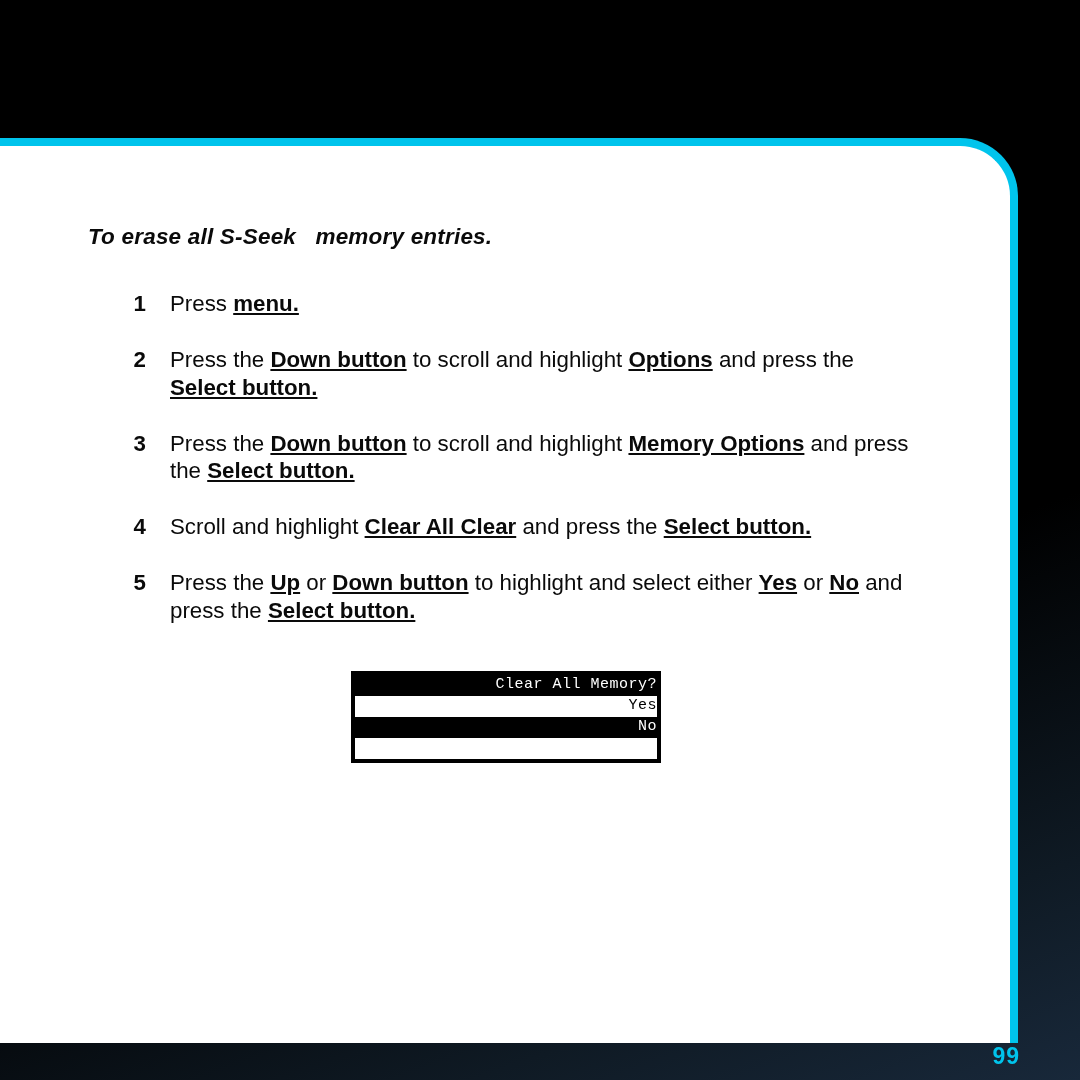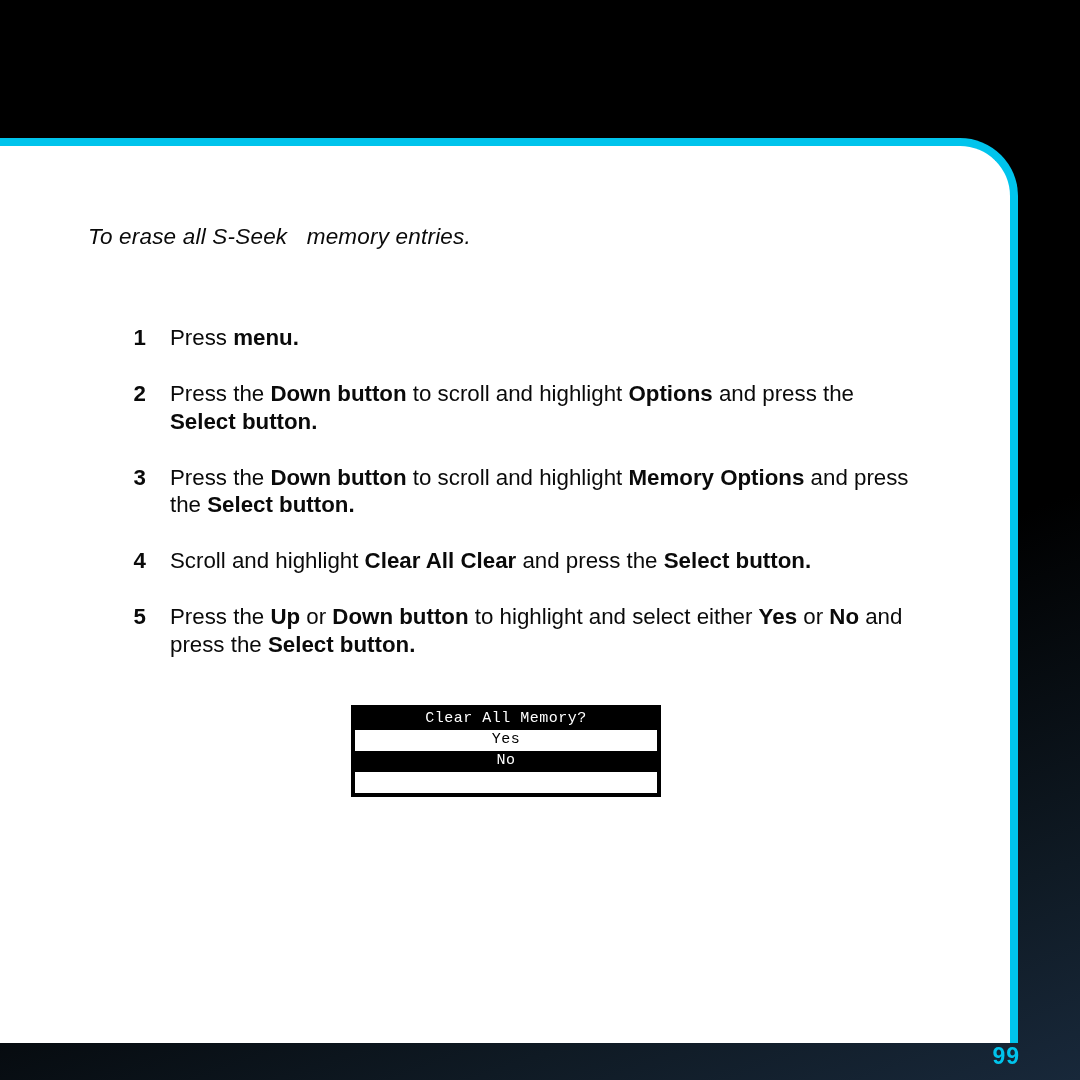--- a/index.html
+++ b/index.html
@@ -16,51 +16,51 @@
     background:#fff;
     border-top:8px solid #00c4ec;
     border-right:8px solid #00c4ec;
     border-top-right-radius:58px;
     box-sizing:border-box;
     padding:78px 86px 40px 88px;
     color:#0a0a0a;
   }
   .heading{
     font-style:italic;
-    font-weight:400;
+    font-weight:700;
     font-size:22.5px;
     letter-spacing:.2px;
-    margin-bottom:74px;
+    margin-bottom:40px;
   }
   .steps{
     display:flex;
     flex-direction:column;
     gap:28px;
     font-size:22.3px;
     line-height:1.25;
   }
   .step{display:flex;gap:24px;}
   .num{font-weight:800;min-width:58px;text-align:right;}
   .txt{flex:1;}
-  .txt b{font-weight:800;}
+  .txt b{font-weight:800;text-decoration:underline;}
 
   .lcd-wrap{
     margin-top:46px;
     display:flex;
     justify-content:center;
   }
   .lcd{
     border:4px solid #000;
     width:302px;
     font-family:"Lucida Console","Courier New",monospace;
     font-size:15px;
     letter-spacing:.5px;
     text-align:center;
   }
-  .lcd-row{height:21px;line-height:20px;}
+  .lcd-row{height:21px;line-height:20px;text-align:right;}
   .inv{background:#000;color:#fff;}
   .nrm{background:#fff;color:#000;}
 
   .page-num{
     position:absolute;
     right:60px;
     bottom:10px;
     color:#00c4ec;
     font-weight:800;
     font-size:23px;

